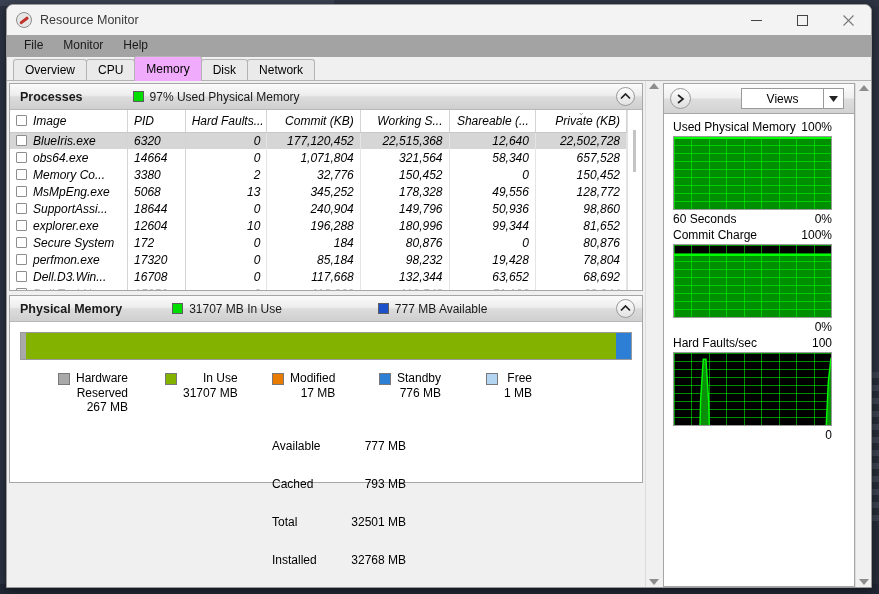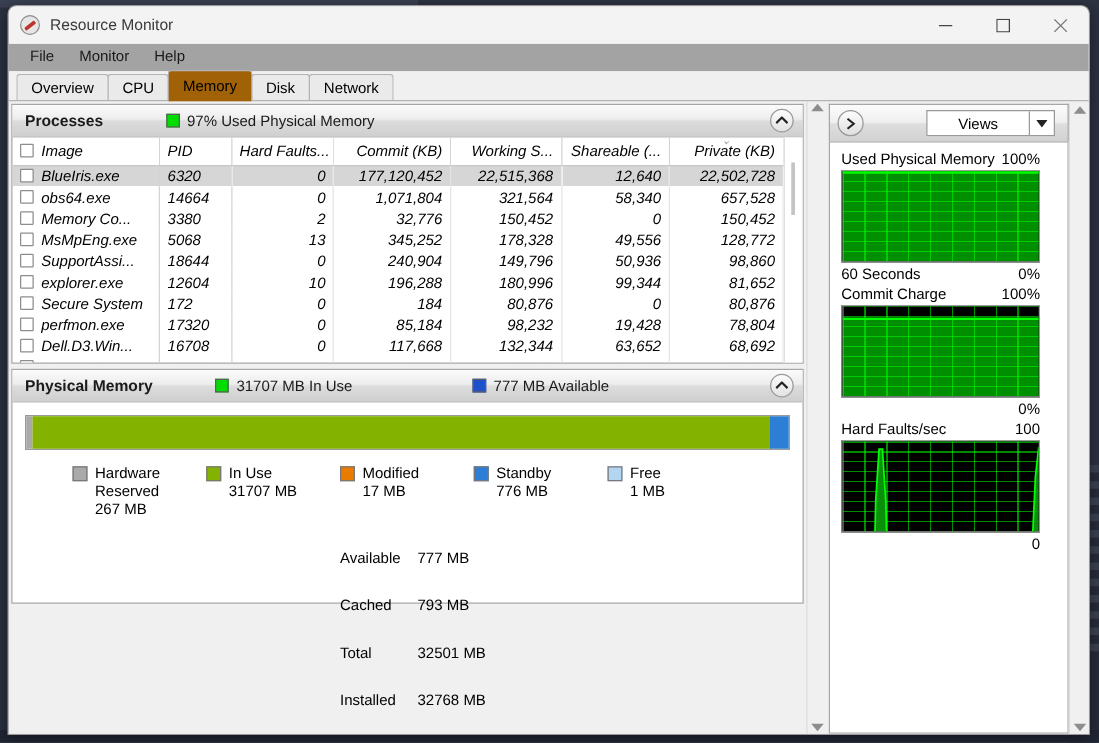--- a/index.html
+++ b/index.html
@@ -93,21 +93,21 @@
     display: flex; align-items: center;
     font-size: 12px; color: #000;
     background: #eaeaea;
     border: 1px solid #b4b4b4;
     border-bottom: none;
     border-radius: 3px 3px 0 0;
     margin-right: -1px;
     position: relative; z-index: 1;
   }
   .tab.active {
-    background: #a16207; height: 25px; z-index: 3;
+    background: #f0abfc; height: 25px; z-index: 3;
     margin-bottom: -1px;
     border-color: #b4b4b4;
   }
 
   .body {
     flex: 1 1 auto; display: flex; background: #f0f0f0;
     min-height: 0;
   }
   .left-pane {
     width: 638px; flex: 0 0 638px;
@@ -217,34 +217,34 @@
   .seg-hw    { background: #a9a9a9; }
   .seg-inuse { background: #83b200; }
   .seg-mod   { background: #e97b00; }
   .seg-stby  { background: #2c7fd4; }
   .seg-free  { background: #b3d5f2; }
 
   .legend-row {
     display: flex; margin: 11px 0 0 38px;
   }
   .leg {
-    width: 107px; display: flex; align-items: flex-start; gap: 6px;
+    width: 107px; display: flex; align-items: flex-start; gap: 6px; text-align: right;
   }
   .leg .box {
     width: 12px; height: 12px; border: 1px solid #787878; flex: none; margin-top: 2px;
   }
   .leg .lines { line-height: 14.5px; font-size: 12px; color: #000; }
 
   .summary {
     margin: 18px 0 0 252px;
     font-size: 12px; color: #000; line-height: 14.3px;
   }
   .summary .r { display: flex; margin-top: 24px; }
   .summary .k { width: 62px; }
-  .summary .v { width: 72px; }
+  .summary .v { width: 72px; text-align: right; }
 
   
   .right-pane {
     flex: 1 1 auto; display: flex; padding: 2px 0 0 2px;
     min-height: 0;
   }
   .graphs-col { flex: 1 1 auto; display: flex; flex-direction: column; }
   .views-bar {
     height: 30px; flex: 0 0 30px;
     background: linear-gradient(180deg,#fcfcfc 0%,#efefef 48%,#dedede 52%,#d2d2d2 100%);

